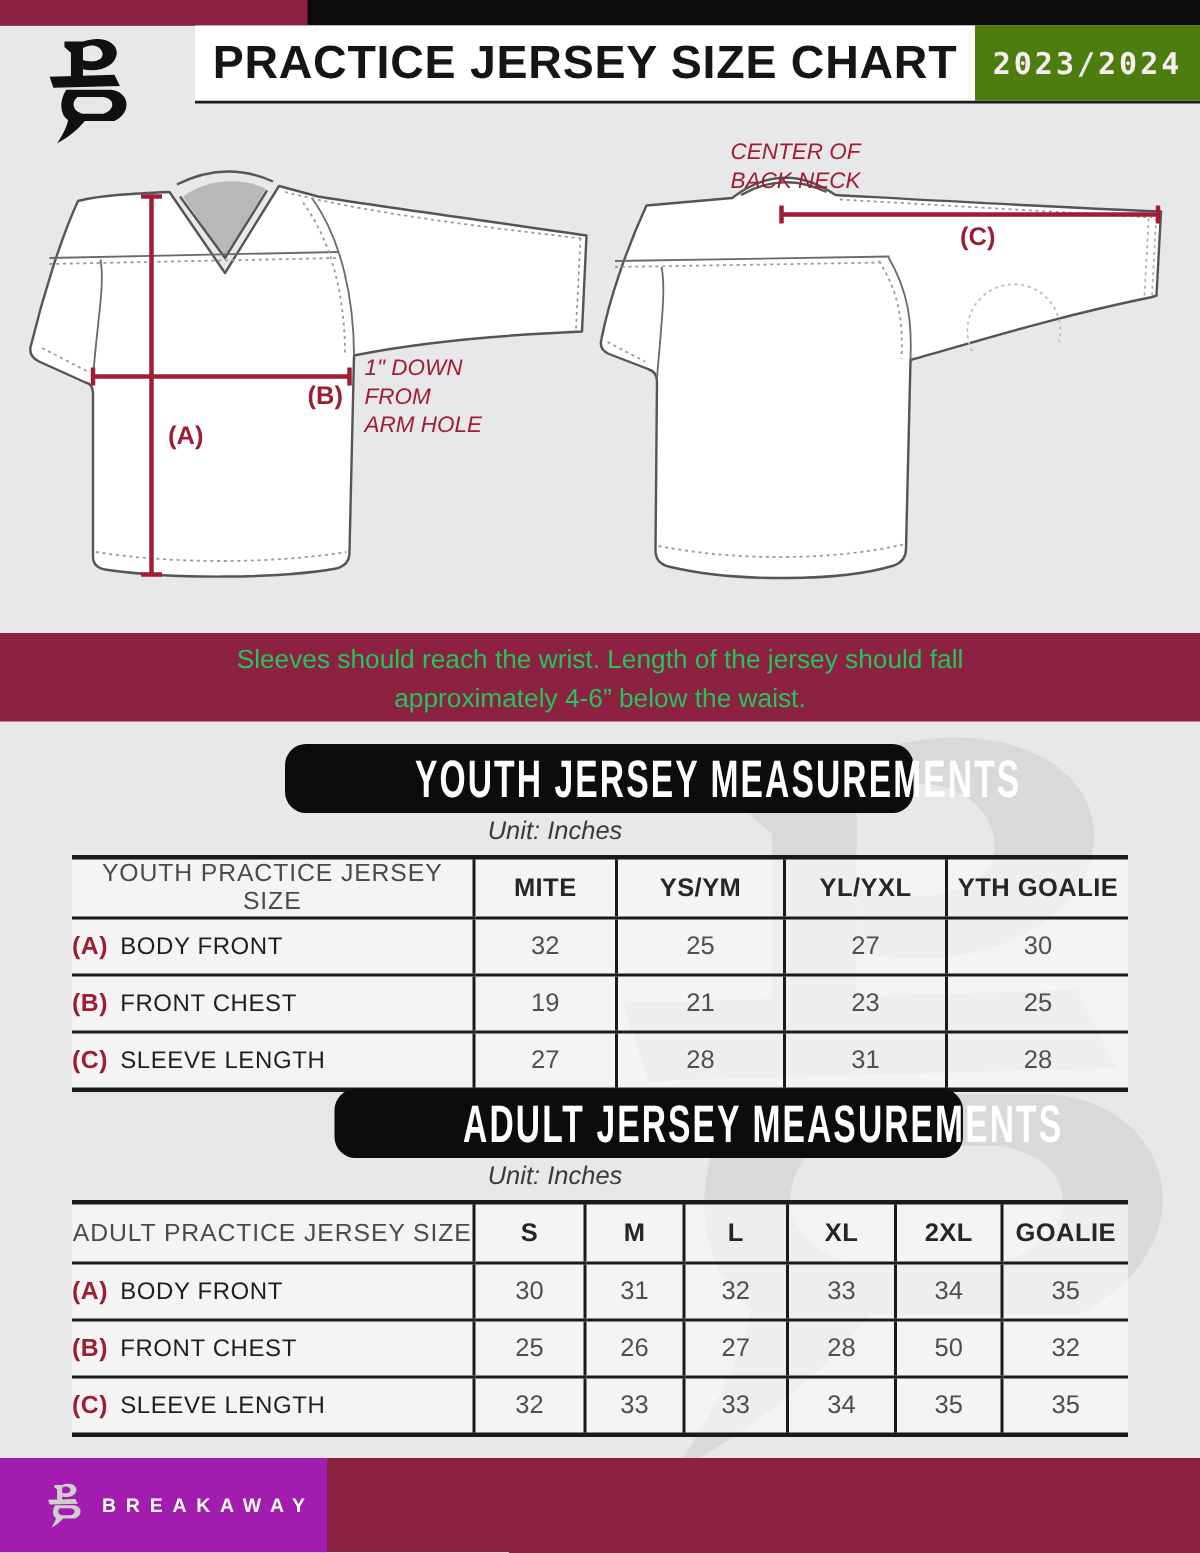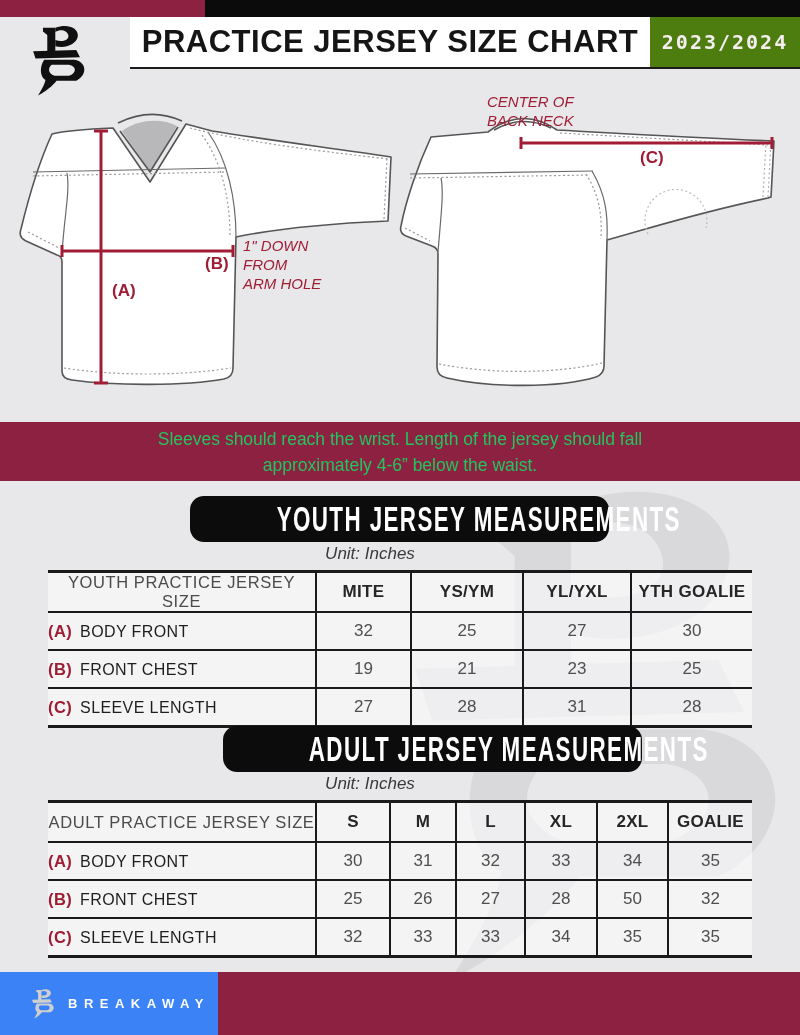--- a/index.html
+++ b/index.html
@@ -40,21 +40,21 @@
   td.sizehead{text-align:center;font-weight:bold;font-size:17px;color:#262626;height:38px;letter-spacing:.3px;}
   td.rowlabel{height:36px;padding-left:28px;font-size:16px;color:#1e1e1e;letter-spacing:.4px;}
   td.rowlabel b{color:#9c1d34;font-size:16.5px;margin-right:8px;}
   td.val{text-align:center;font-size:17px;color:#4f4f4f;height:36px;}
 
   
   .watermark{position:absolute;left:372px;top:478px;width:450px;height:520px;opacity:.16;pointer-events:none;}
 
   
   .footer{position:absolute;left:0;top:972px;width:800px;height:63px;background:#8c2141;}
-  .footer .black{position:absolute;left:0;top:0;width:218px;height:63px;background:#3b82f6;display:flex;align-items:center;}
+  .footer .black{position:absolute;left:0;top:0;width:218px;height:63px;background:#a21caf;display:flex;align-items:center;}
   .footer .black svg{margin-left:30px;width:26px;height:40px;}
   .footer .brandname{color:#fdfdfd;font-size:13px;font-weight:bold;letter-spacing:6.5px;margin-left:12px;white-space:nowrap;}
   .footer .note{position:absolute;left:238px;top:7px;width:555px;color:#f3e6eb;font-size:16px;line-height:18.5px;white-space:pre-line;}
 </style>
 </head>
 <body>
 
 <div class="page">
 
   <div class="topbar">

